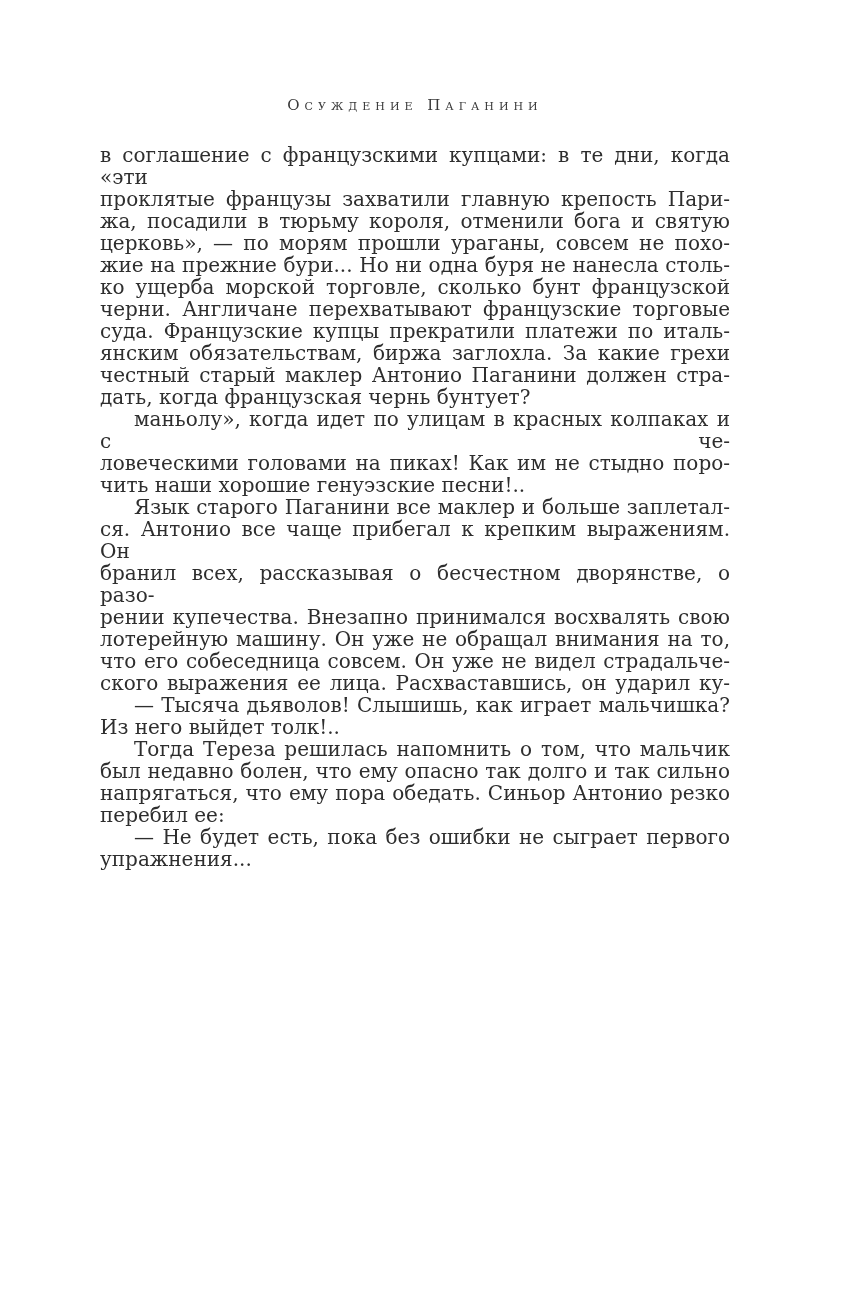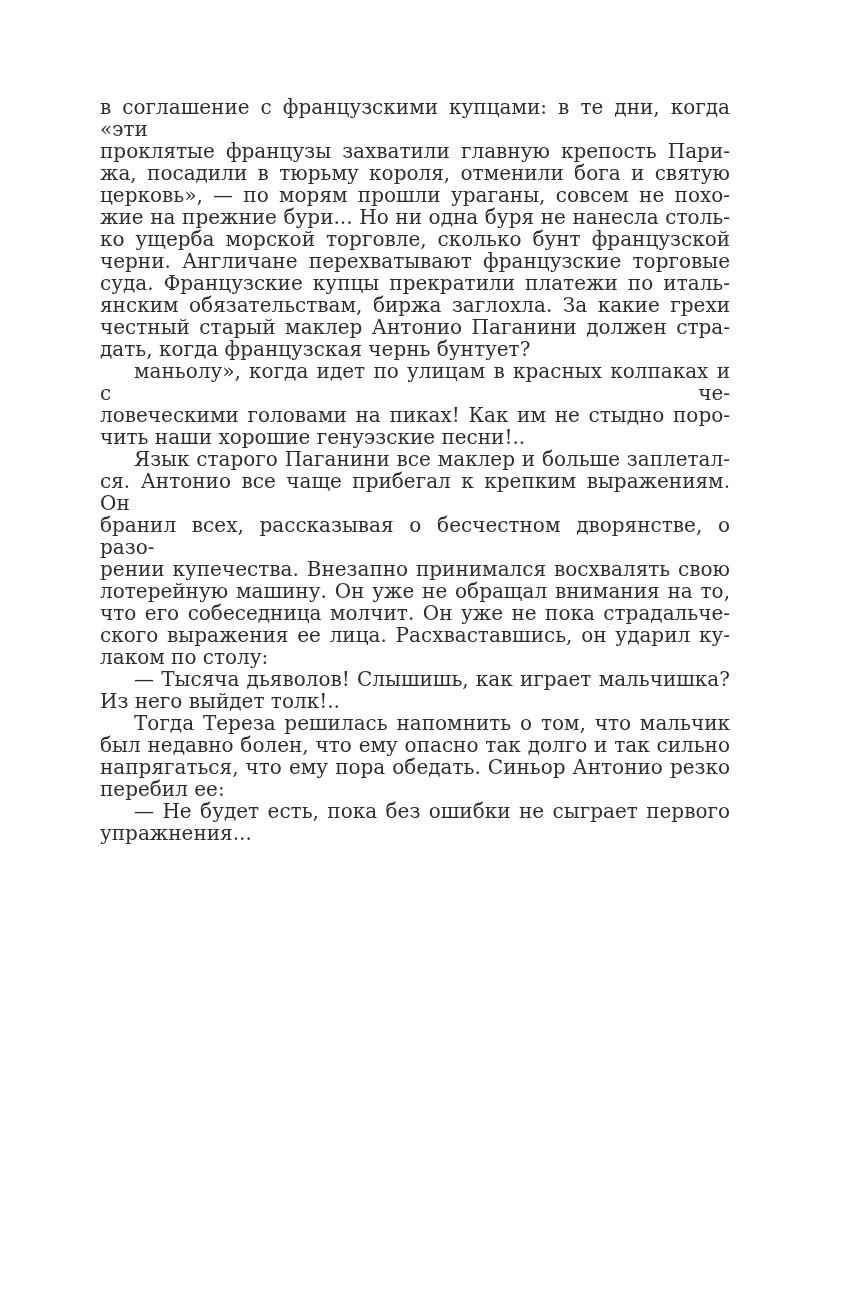--- a/index.html
+++ b/index.html
@@ -48,20 +48,21 @@
     text-align-last: left;
   }
   .paragraph.indent .line:first-child {
     text-indent: 34px;
   }
 </style>
 </head>
 <body>
 
 <div class="page" style="background: rgb(255, 255, 255); color: rgb(46, 46, 46);">
+  <div class="running-title" style="color: rgb(58, 58, 58);">Осуждение Паганини</div>
   <div class="page-body">
       <div class="paragraph">
         <div class="line">в соглашение с французскими купцами: в те дни, когда «эти</div>
         <div class="line">проклятые французы захватили главную крепость Пари-</div>
         <div class="line">жа, посадили в тюрьму короля, отменили бога и святую</div>
         <div class="line">церковь», — по морям прошли ураганы, совсем не похо-</div>
         <div class="line">жие на прежние бури... Но ни одна буря не нанесла столь-</div>
         <div class="line">ко ущерба морской торговле, сколько бунт французской</div>
         <div class="line">черни. Англичане перехватывают французские торговые</div>
         <div class="line">суда. Французские купцы прекратили платежи по италь-</div>
@@ -73,23 +74,22 @@
         <div class="line">маньолу», когда идет по улицам в красных колпаках и с че-</div>
         <div class="line">ловеческими головами на пиках! Как им не стыдно поро-</div>
         <div class="line last">чить наши хорошие генуэзские песни!..</div>
       </div>
       <div class="paragraph indent">
         <div class="line">Язык старого Паганини все маклер и больше заплетал-</div>
         <div class="line">ся. Антонио все чаще прибегал к крепким выражениям. Он</div>
         <div class="line">бранил всех, рассказывая о бесчестном дворянстве, о разо-</div>
         <div class="line">рении купечества. Внезапно принимался восхвалять свою</div>
         <div class="line">лотерейную машину. Он уже не обращал внимания на то,</div>
-        <div class="line">что его собеседница молчит. Он уже не пока страдальче-</div>
+        <div class="line">что его собеседница совсем. Он уже не видел страдальче-</div>
         <div class="line">ского выражения ее лица. Расхваставшись, он ударил ку-</div>
-        <div class="line last">лаком по столу:</div>
       </div>
       <div class="paragraph indent">
         <div class="line">— Тысяча дьяволов! Слышишь, как играет мальчишка?</div>
         <div class="line last">Из него выйдет толк!..</div>
       </div>
       <div class="paragraph indent">
         <div class="line">Тогда Тереза решилась напомнить о том, что мальчик</div>
         <div class="line">был недавно болен, что ему опасно так долго и так сильно</div>
         <div class="line">напрягаться, что ему пора обедать. Синьор Антонио резко</div>
         <div class="line last">перебил ее:</div>

